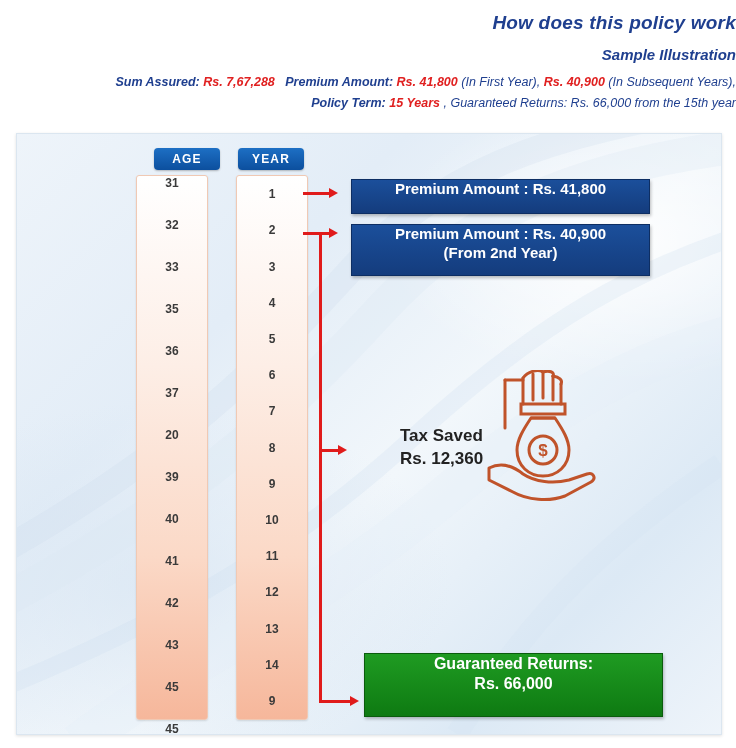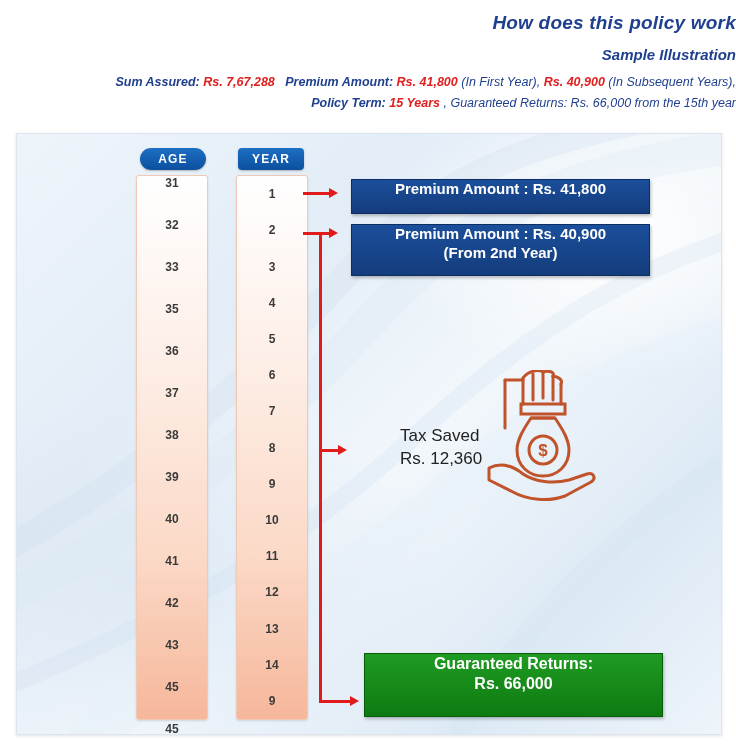--- a/index.html
+++ b/index.html
@@ -63,21 +63,21 @@
     position:absolute;
     width:66px;height:22px;
     border-radius:4px;
     background:linear-gradient(180deg,#1d6fc4,#0c4f9e);
     color:#ffffff;
     font-size:12px;font-weight:bold;
     letter-spacing:1.2px;
     display:flex;align-items:center;justify-content:center;
     box-shadow:0 1px 2px rgba(0,0,0,.25);
   }
-  #age-header{left:140px;top:148px;border-radius:11px;}
+  #age-header{left:154px;top:148px;}
   #year-header{left:238px;top:148px;}
 
   
   .ladder{
     position:absolute;
     top:175px;
     width:70px;
     height:543px;
     background:linear-gradient(180deg,#ffffff 0%,#fdeee6 35%,#fbd9c7 70%,#f6b79b 100%);
     border:1px solid #f0c9b4;
@@ -135,21 +135,21 @@
   #arrow-3{left:338px;top:445px;}
   #arrow-4{left:350px;top:696px;}
 
   
   #tax-saved{
     position:absolute;
     left:400px;top:425px;
     width:140px;
     color:#222222;
     font-size:17px;
-    font-weight:normal;
+    font-weight:bold;
     line-height:1.35;
     text-align:left;
   }
 
   
   #money-icon{
     position:absolute;
     left:487px;top:370px;
     width:112px;height:132px;
   }
@@ -190,21 +190,21 @@
 <div class="colhead" id="age-header">AGE</div>
 <div class="colhead" id="year-header">YEAR</div>
 
 <div class="ladder" id="age-ladder">
   <div class="cell">31</div>
   <div class="cell">32</div>
   <div class="cell">33</div>
   <div class="cell">35</div>
   <div class="cell">36</div>
   <div class="cell">37</div>
-  <div class="cell">38</div>
+  <div class="cell">20</div>
   <div class="cell">39</div>
   <div class="cell">40</div>
   <div class="cell">41</div>
   <div class="cell">42</div>
   <div class="cell">43</div>
   <div class="cell">45</div>
   <div class="cell">45</div>
 </div>
 
 <div class="ladder" id="year-ladder">

